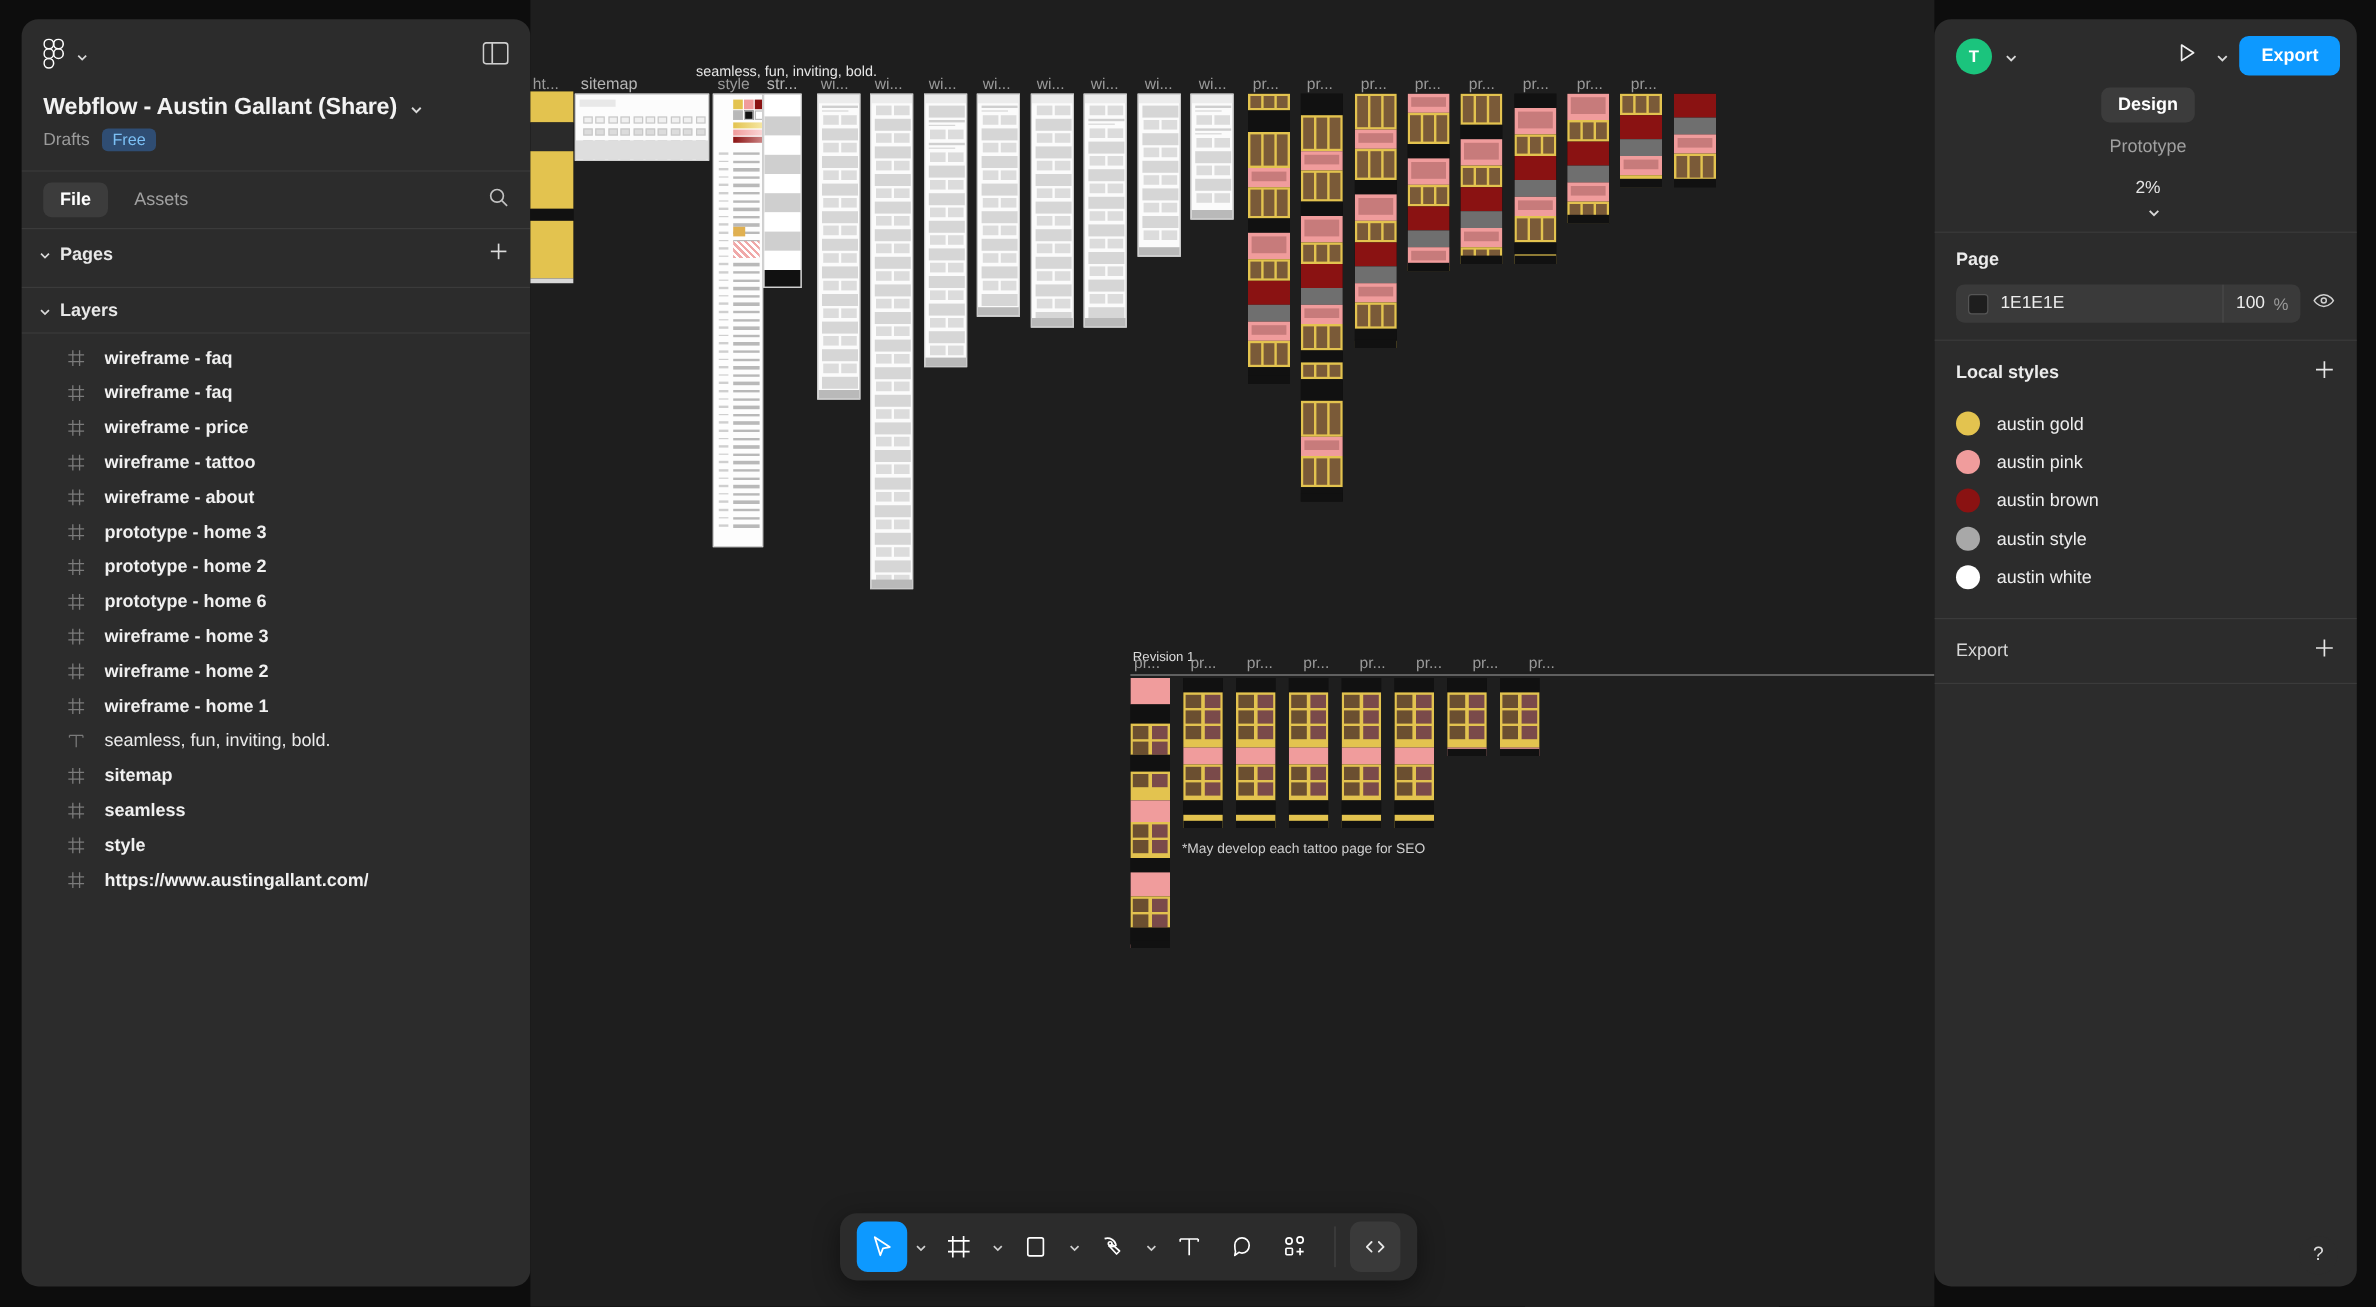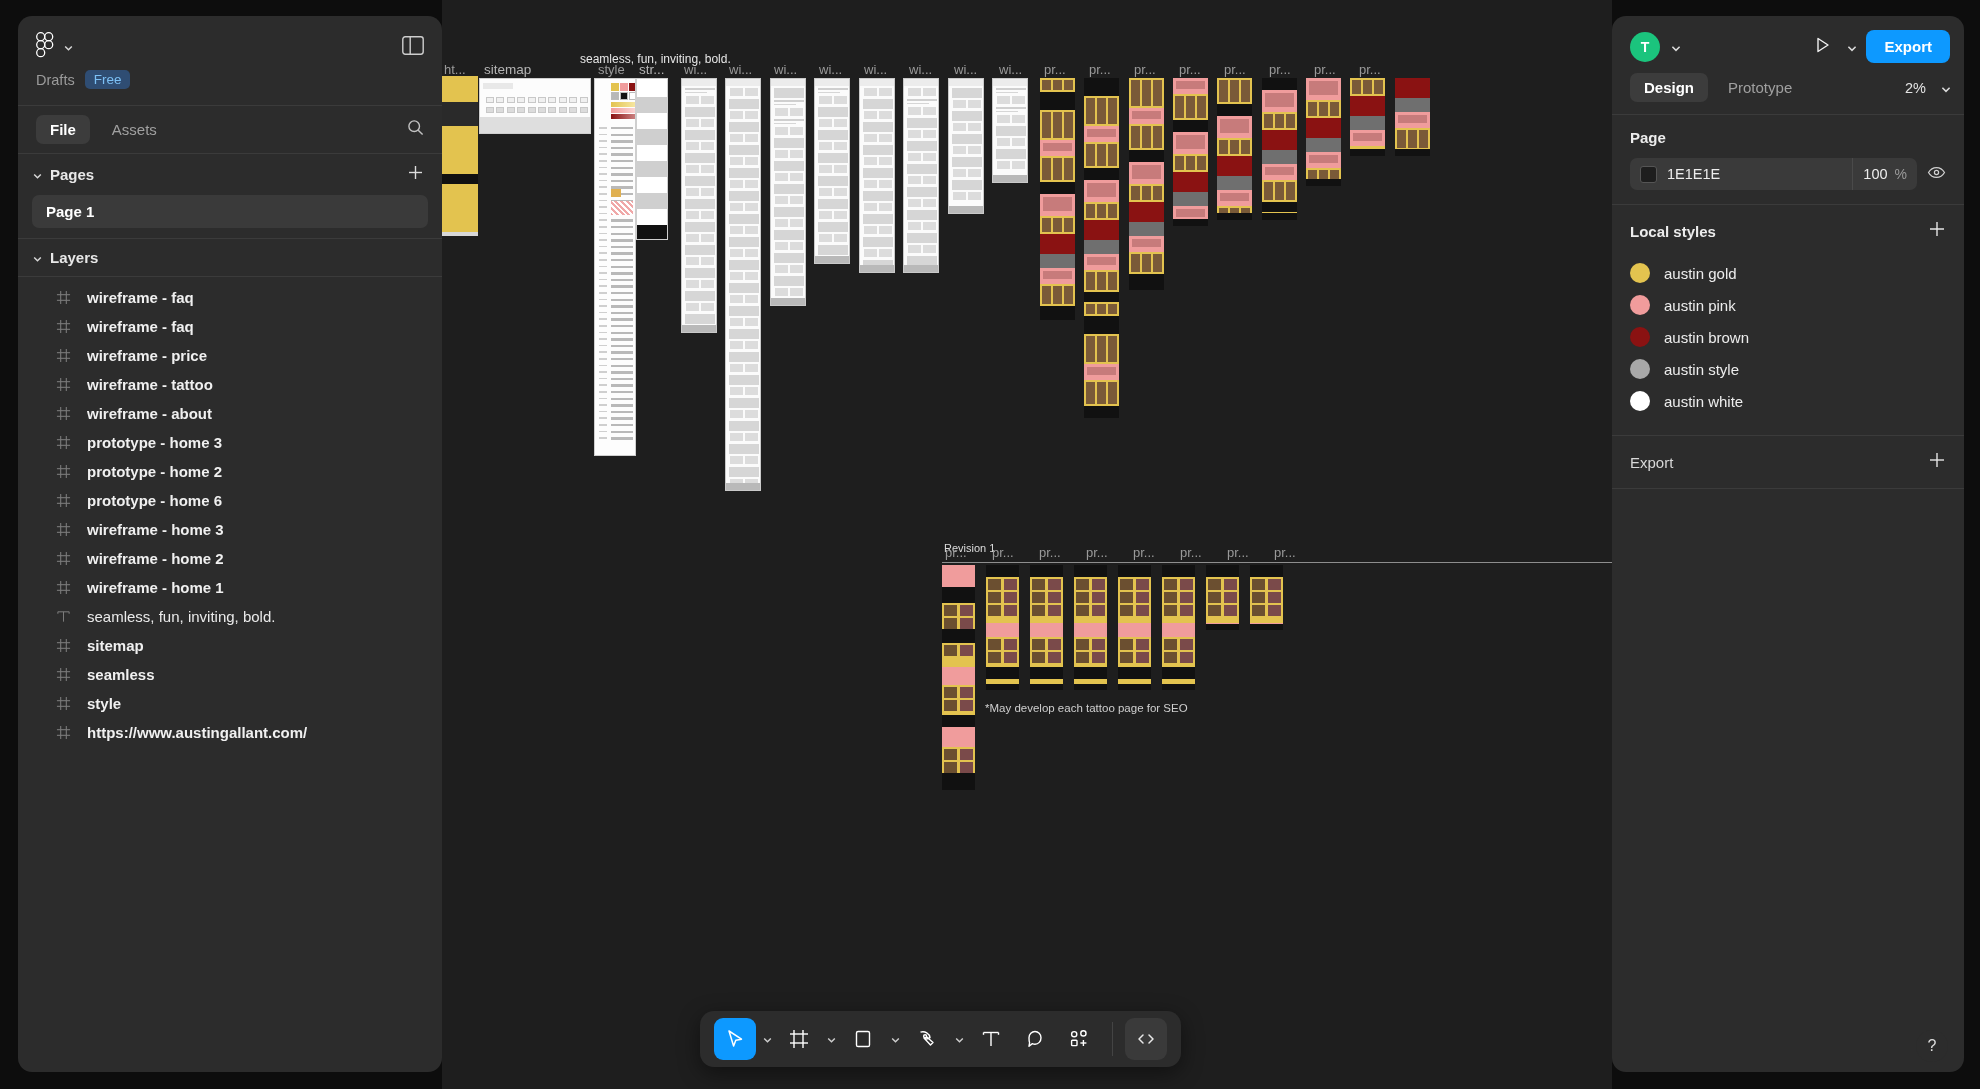--- a/index.html
+++ b/index.html
@@ -158,20 +158,21 @@
   .rp-top .grow { flex: 1; }
   .play-ic { cursor: pointer; }
   .share-btn {
     background: #0d99ff; color: #fff; font-size: 15px; font-weight: 700;
     padding: 8px 18px; border-radius: 8px; cursor: pointer; border: none;
     font-family: "Liberation Sans", sans-serif;
   }
   .rp-tabs {
     display: flex; align-items: center; padding: 10px 14px 12px 18px; gap: 6px;
     border-bottom: 1px solid #3b3b3b;
+    flex-direction: column;
   }
   .rtab {
     font-size: 15px; color: #a0a0a0; padding: 6px 14px; border-radius: 7px;
     cursor: pointer;
   }
   .rtab.active { background: #3c3c3c; color: #fff; font-weight: 700; }
   .rp-tabs .grow { flex: 1; }
   .zoomval { color: #e4e4e4; font-size: 14.5px; cursor: pointer; }
 
   .rp-sec { padding: 14px 18px; border-bottom: 1px solid #3b3b3b; }
@@ -241,20 +242,28 @@
         </span>
       </div>
       <div class="panel-toggle">
         <svg width="22" height="19" viewBox="0 0 22 19" fill="none" stroke="#e0e0e0" stroke-width="1.4">
           <rect x="0.8" y="0.8" width="20.4" height="17.4" rx="2.4"></rect>
           <line x1="8.2" y1="0.8" x2="8.2" y2="18.2"></line>
         </svg>
       </div>
     </div>
 
+    <div class="file-title">
+      <span class="txt">Webflow - Austin Gallant (Share)</span>
+      <span class="chev">
+        <svg width="12" height="12" viewBox="0 0 10 10" fill="none" stroke="#d9d9d9" stroke-width="1.3">
+            <path d="M2 4l3 3 3-3"></path>
+          </svg>
+      </span>
+    </div>
 
     <div class="file-sub">
       <span class="drafts">Drafts</span>
       <span class="badge-free">Free</span>
     </div>
   </div>
 
   <div class="lp-tabs">
     <div class="tab active">File</div>
     <div class="tab">Assets</div>
@@ -276,21 +285,20 @@
     <span class="label">Pages</span>
     <span class="grow"></span>
     <span class="plus-ic">
       <svg width="17" height="17" viewBox="0 0 17 17" fill="none" stroke="#e6e6e6" stroke-width="1.4">
         <line x1="8.5" y1="2" x2="8.5" y2="15"></line>
           <line x1="2" y1="8.5" x2="15" y2="8.5"></line>
       </svg>
     </span>
   </div>
 
-  <div class="page-item">Page 1</div>
 
   <div class="section-head layers-head">
     <span class="chev">
       <svg width="11" height="11" viewBox="0 0 10 10" fill="none" stroke="#d9d9d9" stroke-width="1.3">
           <path d="M2 4l3 3 3-3"></path>
         </svg>
     </span>
     <span class="label">Layers</span>
   </div>
 

